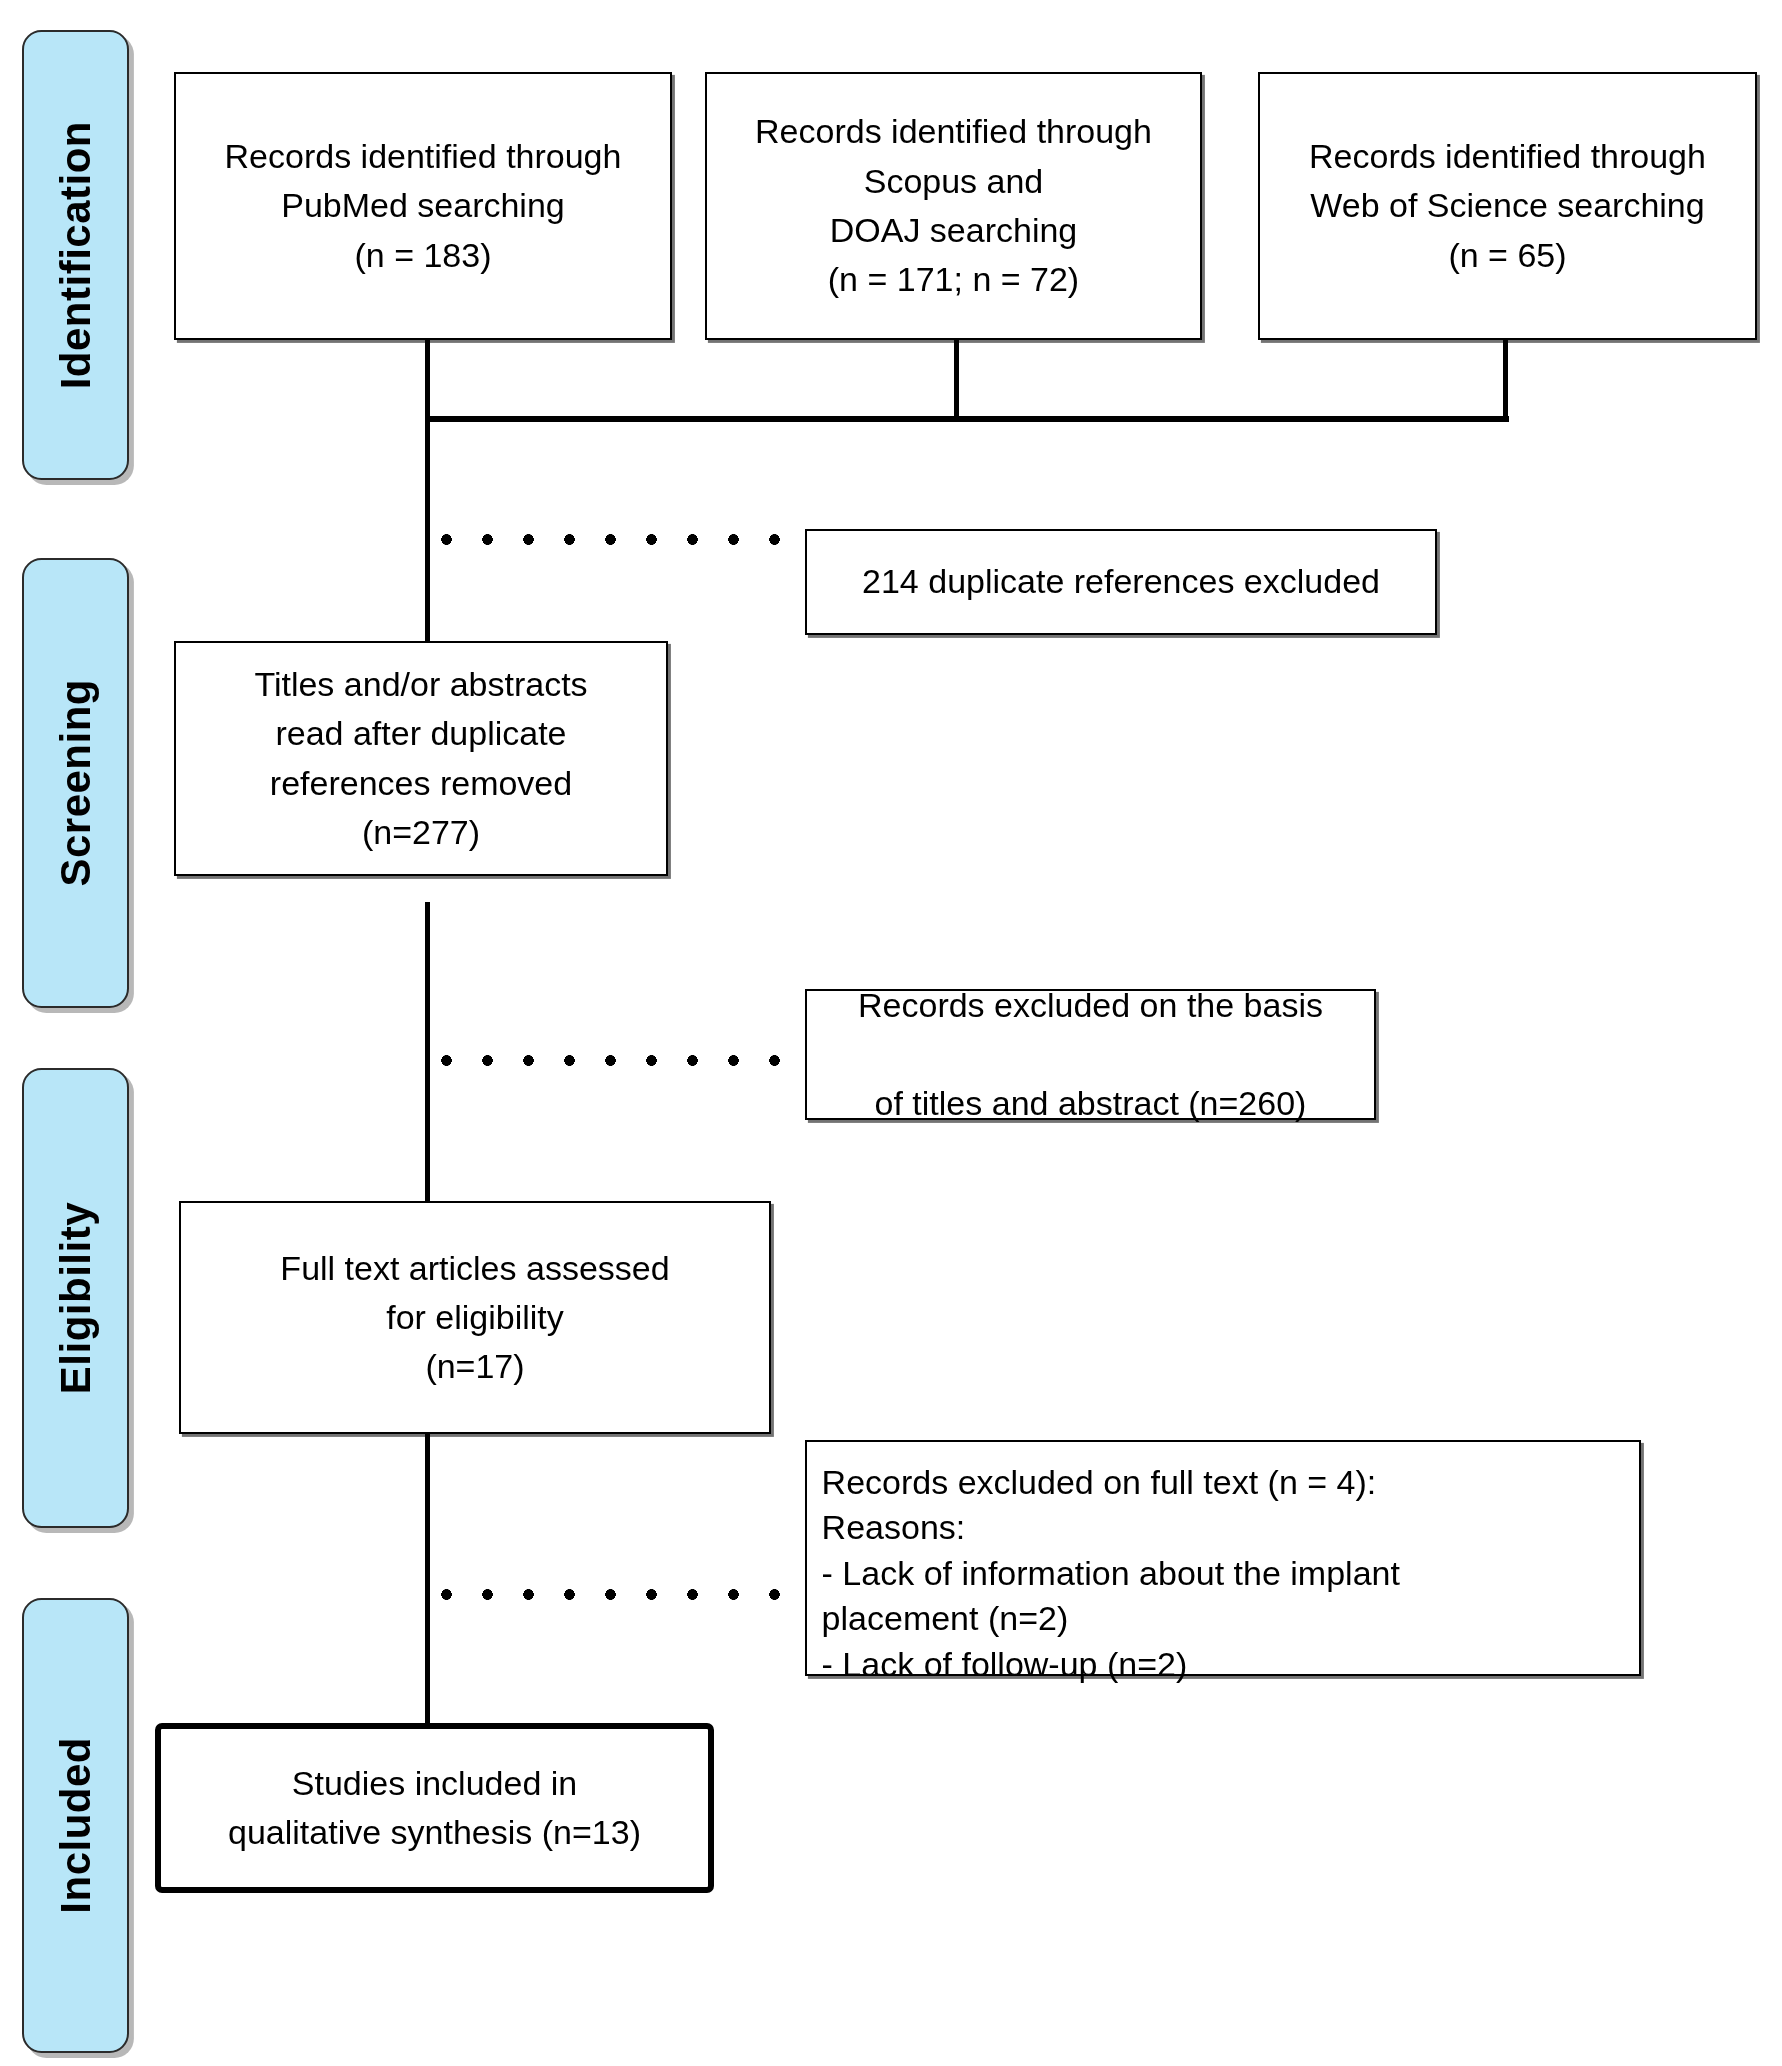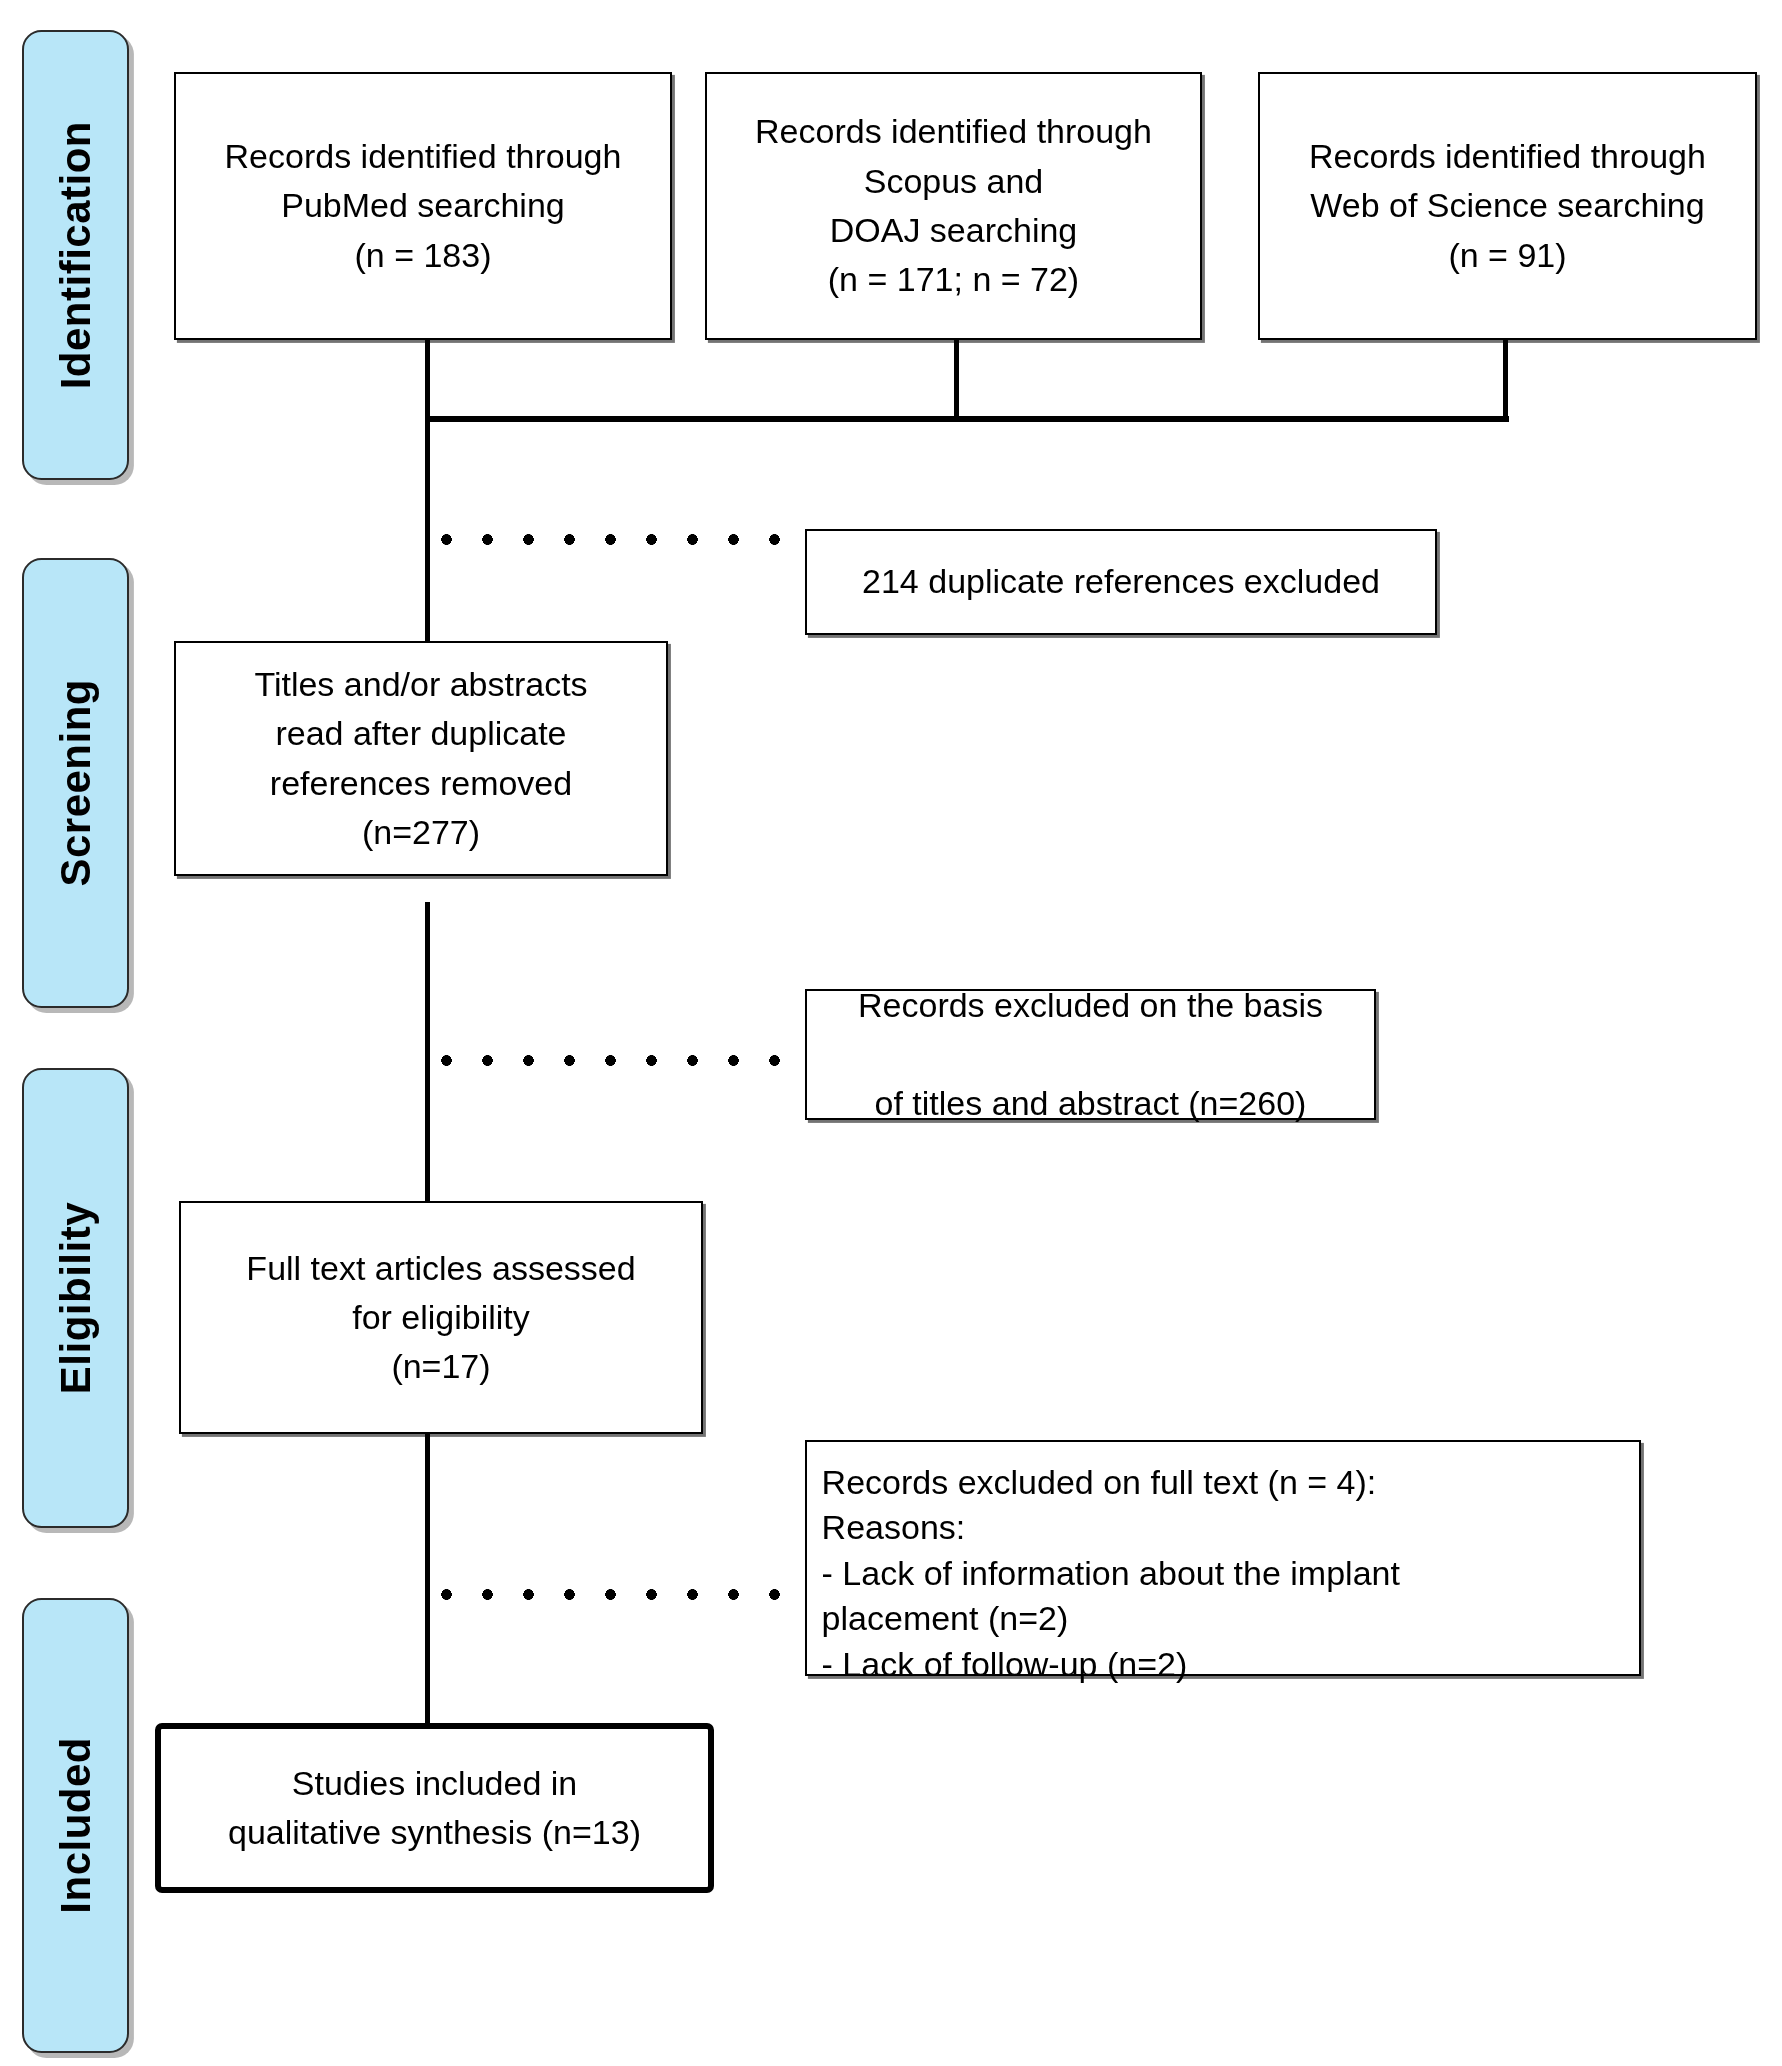--- a/index.html
+++ b/index.html
@@ -126,21 +126,21 @@
   <div class="box" style="left:705px; top:72px; width:497px; height:268px;">
     <div class="line">Records identified through</div>
     <div class="line">Scopus and</div>
     <div class="line">DOAJ searching</div>
     <div class="line">(n = 171; n = 72)</div>
   </div>
 
   <div class="box" style="left:1258px; top:72px; width:499px; height:268px;">
     <div class="line">Records identified through</div>
     <div class="line">Web of Science searching</div>
-    <div class="line">(n = 91)</div>
+    <div class="line">(n = 65)</div>
   </div>
 
   <div class="dotline" style="left:426px; top:534px; width:380px;"></div>
 
   <div class="box" style="left:805px; top:481px; width:632px; height:106px;margin-top:48px;">
     <div class="line">214 duplicate references excluded</div>
   </div>
 
   <div class="box" style="left:174px; top:641px; width:494px; height:235px;">
     <div class="line">Titles and/or abstracts</div>
@@ -151,21 +151,21 @@
 
   <div class="vline" style="left:425px; top:902px; height:301px;"></div>
 
   <div class="dotline" style="left:426px; top:1055px; width:380px;"></div>
 
   <div class="box" style="left:805px; top:989px; width:571px; height:131px;gap:48px;">
     <div class="line">Records excluded on the basis</div>
     <div class="line">of titles and abstract (n=260)</div>
   </div>
 
-  <div class="box" style="left:179px; top:1201px; width:524px; height:233px;">
+  <div class="box" style="left:179px; top:1201px; width:592px; height:233px;">
     <div class="line">Full text articles assessed</div>
     <div class="line">for eligibility</div>
     <div class="line">(n=17)</div>
   </div>
 
   <div class="vline" style="left:425px; top:1432px; height:296px;"></div>
 
   <div class="dotline" style="left:426px; top:1589px; width:380px;"></div>
 
   <div class="box left-align" style="left:805px; top:1440px; width:836px; height:236px;">

